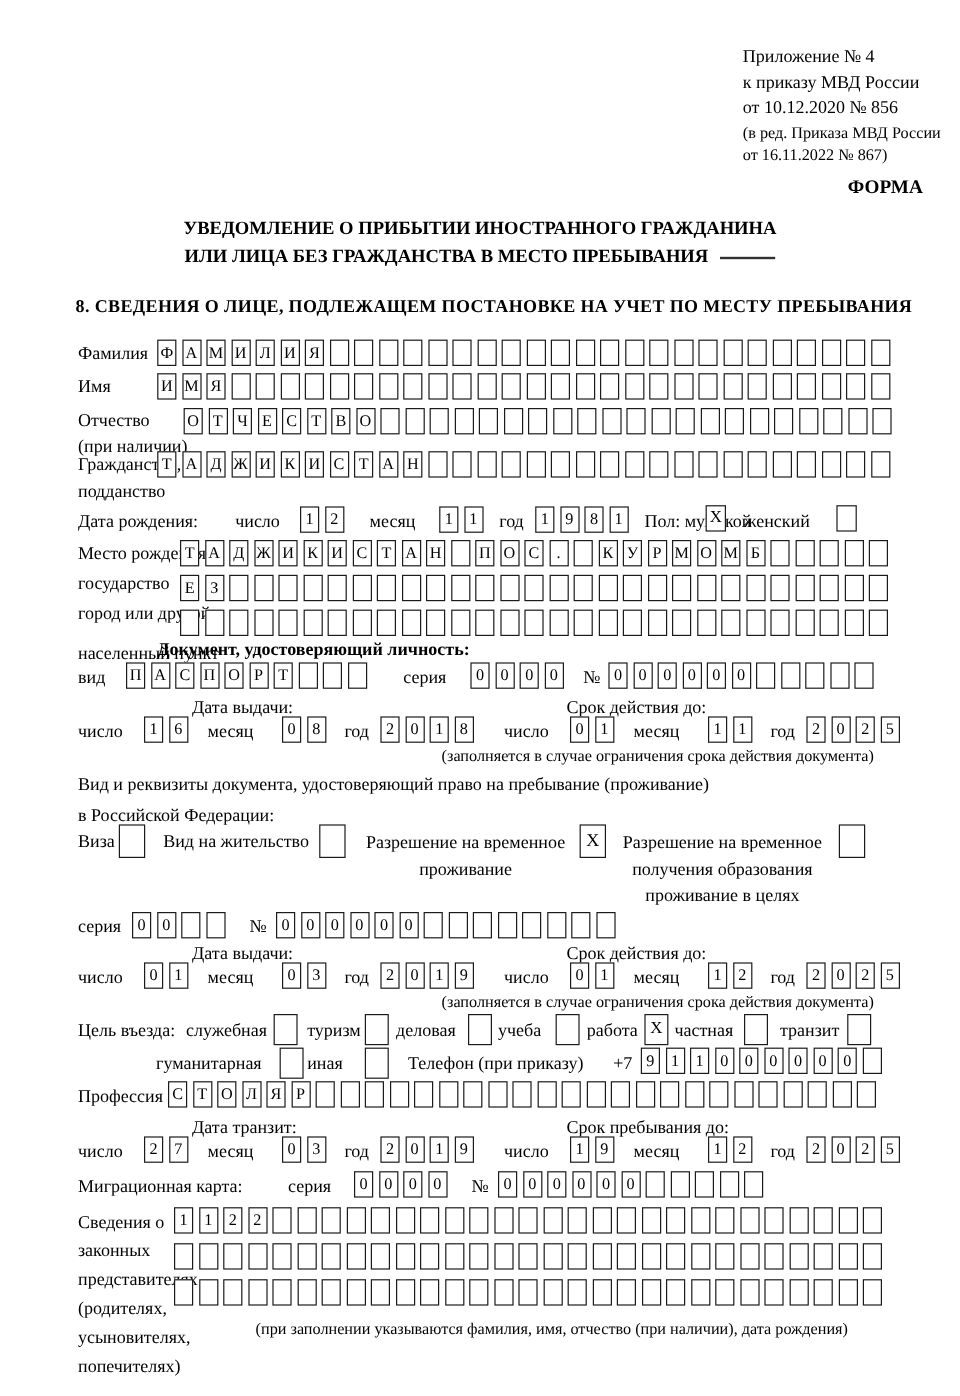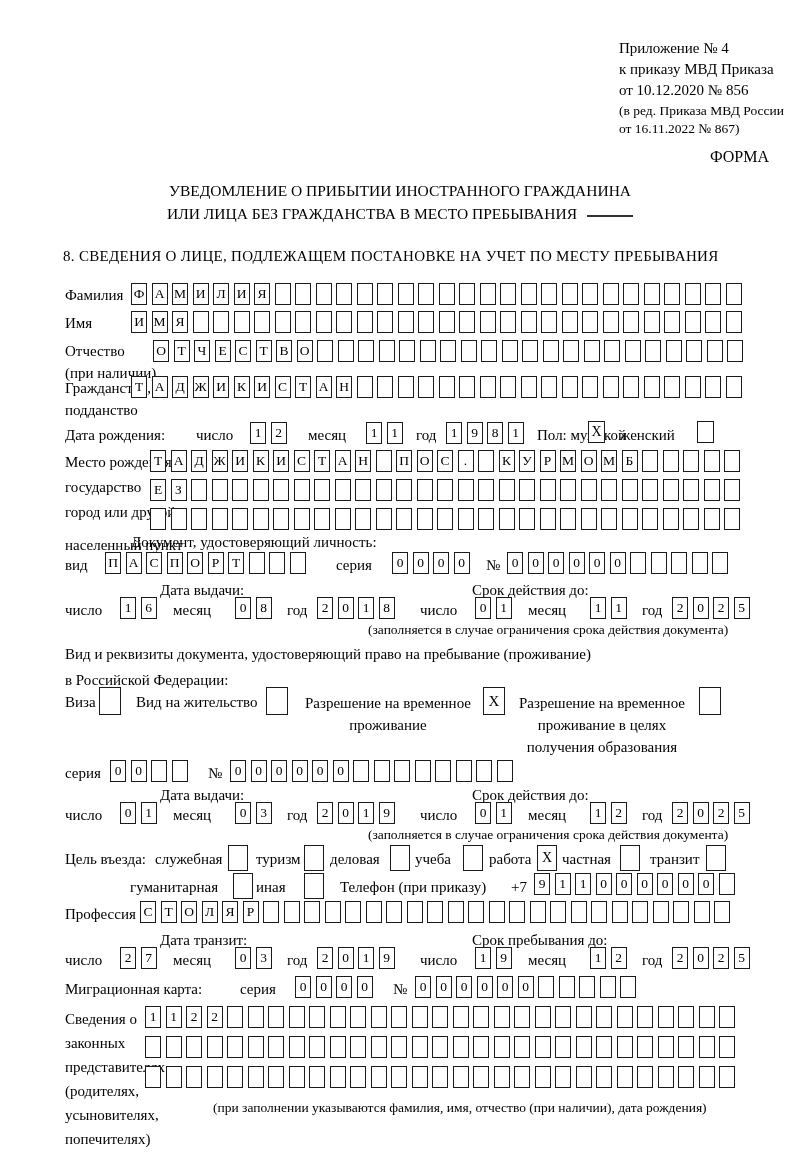--- a/index.html
+++ b/index.html
@@ -1,19 +1,19 @@
 <!DOCTYPE html>
 <html><head>
 <meta charset="utf-8">
 <style>
   html,body{margin:0;padding:0;background:#fff;}
   .page{position:relative;width:800px;height:1163px;background:#ffffff;color:#000;
         font-family:"Liberation Serif",serif;overflow:hidden;}
   .t{position:absolute;font-size:15px;white-space:nowrap;line-height:1.2;}
-  .b{font-weight:normal;}
+  .b{font-weight:bold;}
   .sm{font-size:13.5px;}
   .ctr{position:absolute;left:0;width:800px;text-align:center;}
   .cells{position:absolute;display:flex;gap:4.5px;}
   .cell{flex:none;width:14px;height:20px;border:1.6px solid #1b1b1b;text-align:center;
         font-size:13.5px;line-height:20px;font-family:"Liberation Serif",serif;background:#fff;}
   .box{position:absolute;width:15px;height:20px;border:1.6px solid #1b1b1b;text-align:center;
        font-size:14px;line-height:20px;background:#fff;}
   .cb{position:absolute;width:20px;height:26px;border:1.6px solid #1b1b1b;text-align:center;
       font-size:15px;line-height:26px;background:#fff;}
   .cbs{position:absolute;width:18px;height:24px;border:1.6px solid #1b1b1b;text-align:center;
@@ -21,21 +21,21 @@
   .mlc{position:absolute;text-align:center;font-size:15px;line-height:1.45;}
   .mlc span{display:block;}
   .blank{display:inline-block;width:46px;height:2px;background:#333;margin-left:10px;margin-bottom:2px;}
 </style>
 </head>
 <body>
 
 <div class="page">
 
   <div class="t" style="left:619px;top:39px">Приложение № 4</div>
-  <div class="t" style="left:619px;top:60px">к приказу МВД Приказа</div>
+  <div class="t" style="left:619px;top:60px">к приказу МВД России</div>
   <div class="t" style="left:619px;top:81px">от 10.12.2020 № 856</div>
   <div class="t sm" style="left:619px;top:103px">(в ред. Приказа МВД России</div>
   <div class="t sm" style="left:619px;top:121px">от 16.11.2022 № 867)</div>
   <div class="t b" style="left:619px;top:147px;width:150px;text-align:right;font-size:16px">ФОРМА</div>
 
   <div class="ctr b" style="top:205px;font-size:15.5px">
     <span>ИЛИ ЛИЦА БЕЗ ГРАЖДАНСТВА В МЕСТО ПРЕБЫВАНИЯ</span><span class="blank"></span>
   </div>
   <div class="ctr b" style="top:182px;font-size:15.5px">УВЕДОМЛЕНИЕ О ПРИБЫТИИ ИНОСТРАННОГО ГРАЖДАНИНА</div>
 
@@ -380,22 +380,22 @@
   <span class="cb" style="left:99px;top:687px"></span>
   <div class="t" style="left:136px;top:693px">Вид на жительство</div>
   <span class="cb" style="left:266px;top:687px"></span>
   <div class="mlc" style="left:296px;top:693px;width:184px">
     <span>Разрешение на временное</span>
     <span>проживание</span>
   </div>
   <span class="cb" style="left:483px;top:687px">X</span>
   <div class="mlc" style="left:512px;top:693px;width:180px">
     <span>Разрешение на временное</span>
+    <span>получения образования</span>
     <span>проживание в целях</span>
-    <span>получения образования</span>
   </div>
   <span class="cb" style="left:699px;top:687px"></span>
 
   <div class="t" style="left:65px;top:764px">серия</div>
   <div class="cells" style="left:110px;top:760px">
       <span class="cell">0</span>
       <span class="cell">0</span>
       <span class="cell"></span>
       <span class="cell"></span>
     </div>

